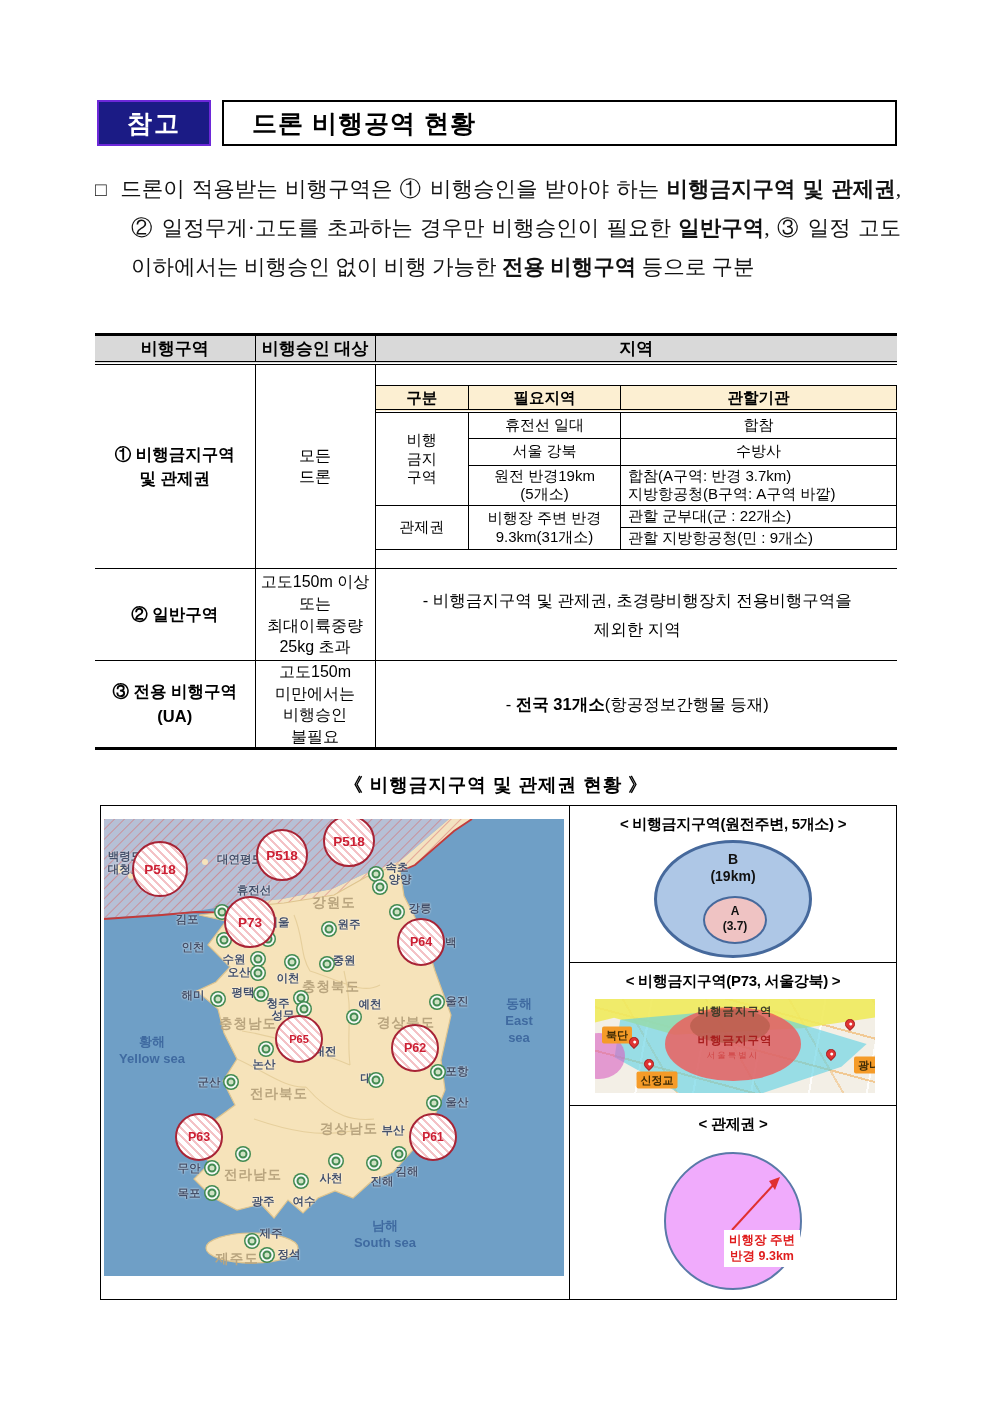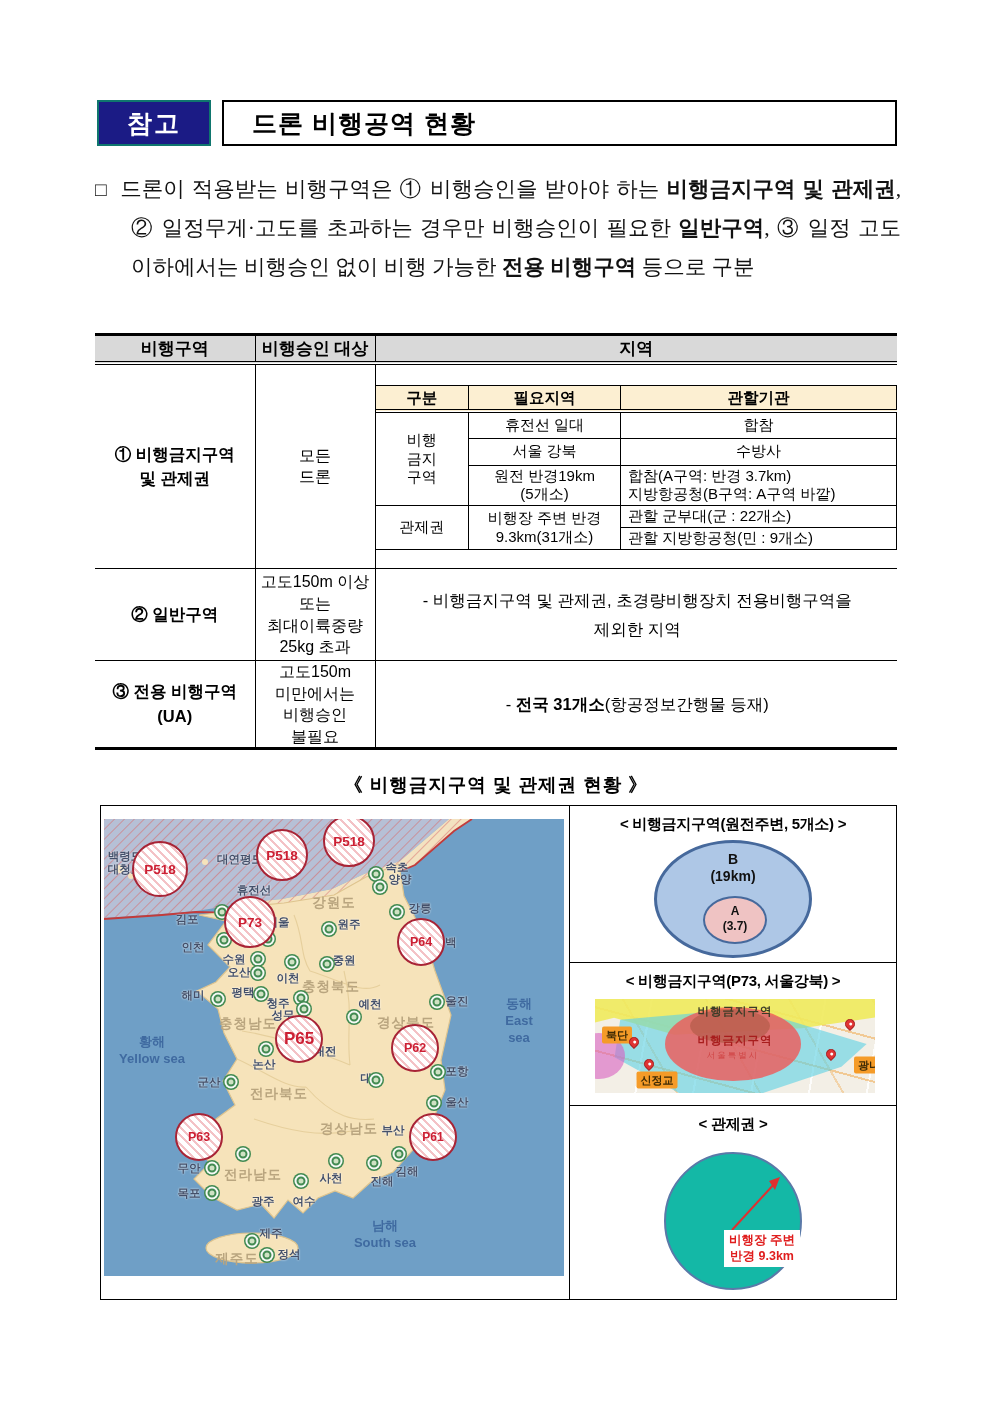--- a/index.html
+++ b/index.html
@@ -1,21 +1,21 @@
 <!DOCTYPE html>
 <html><head>
 <meta charset="utf-8">
 <style>
   * { margin:0; padding:0; box-sizing:border-box; }
   body { background:#888; font-family:"Liberation Sans",sans-serif; }
   .page { position:relative; width:992px; height:1403px; background:#fff; margin:0 auto; overflow:hidden; }
 
   
   .badge { position:absolute; left:97px; top:100px; width:114px; height:46px;
-    background:#1b1b85; border:2px solid #0f766e; color:#fff; font-size:25px; font-weight:bold;
+    background:#1b1b85; border:2px solid #6d28d9; color:#fff; font-size:25px; font-weight:bold;
     display:flex; align-items:center; justify-content:center; letter-spacing:2px; }
   .titlebox { position:absolute; left:222px; top:100px; width:675px; height:46px;
     border:2px solid #000; display:flex; align-items:center; padding-left:28px;
     font-size:25px; font-weight:bold; letter-spacing:1px; }
 
   
   .intro { position:absolute; left:95px; top:170px; width:806px;
     font-family:"Liberation Serif",serif; font-size:21.5px; line-height:39px;
     text-align:justify; color:#111; padding-left:36px; text-indent:-36px; }
   .intro .bullet { font-size:19px; margin-right:12px; }
@@ -111,21 +111,21 @@
   .p2c2 { position:absolute; left:138px; top:57px; transform:translate(-50%,-50%);
     font-size:8.5px; color:#d04545; letter-spacing:2px; }
   .tag { position:absolute; transform:translate(-50%,-50%); background:#f59b28; color:#3d2a05;
     font-weight:bold; font-size:11px; padding:1px 4px; border-radius:2px; white-space:nowrap; }
   .pin { position:absolute; width:10px; height:10px; border-radius:50% 50% 50% 0;
     background:#e03434; border:1px solid #a81f1f; transform:translate(-50%,-100%) rotate(-45deg); }
   .pin::after { content:""; position:absolute; width:3px; height:3px; background:#fff;
     border-radius:50%; left:2.5px; top:2.5px; }
 
   .ctr-circle { position:absolute; left:94px; top:46px; width:138px; height:138px; border-radius:50%;
-    background:#14b8a6; border:2px solid #5a79a8; }
+    background:#f0abfc; border:2px solid #5a79a8; }
   .ctr-label { position:absolute; left:58px; top:76px; background:#fff; color:#e01e1e;
     font-weight:bold; font-size:12.5px; line-height:1.3; padding:2px 5px; white-space:pre-line;
     text-align:center; }
 </style>
 </head>
 <body>
 
 <div class="page">
 
   <div class="badge" style="background: rgb(27, 27, 133);">참고</div>
@@ -325,21 +325,21 @@
             <div class="cm" style="left: 108px; top: 349px;"></div>
             <div class="cm" style="left: 108px; top: 374px;"></div>
             <div class="cm" style="left: 197px; top: 362px;"></div>
             <div class="cm" style="left: 148px; top: 422px;"></div>
             <div class="cm" style="left: 163px; top: 436px;"></div>
             <div class="pz" style="left: 28px; top: 22px; width: 56px; height: 56px; font-size: 13.5px;">P518</div>
             <div class="pz" style="left: 152px; top: 10px; width: 52px; height: 52px; font-size: 13.5px;">P518</div>
             <div class="pz" style="left: 219px; top: -4px; width: 52px; height: 52px; font-size: 13.5px;">P518</div>
             <div class="pz" style="left: 120px; top: 77px; width: 52px; height: 52px; font-size: 13.5px;">P73</div>
             <div class="pz" style="left: 293px; top: 99px; width: 48px; height: 48px; font-size: 12.5px;">P64</div>
-            <div class="pz" style="left: 171px; top: 196px; width: 48px; height: 48px; font-size: 17px;">P65</div>
+            <div class="pz" style="left: 171px; top: 196px; width: 48px; height: 48px; font-size: 11px;">P65</div>
             <div class="pz" style="left: 287px; top: 205px; width: 48px; height: 48px; font-size: 12.5px;">P62</div>
             <div class="pz" style="left: 71px; top: 294px; width: 48px; height: 48px; font-size: 12.5px;">P63</div>
             <div class="pz" style="left: 305px; top: 294px; width: 48px; height: 48px; font-size: 12px;">P61</div>
           </div>
       </div>
     </div>
 
     <div class="right-col">
 
       <div class="panel p1">

